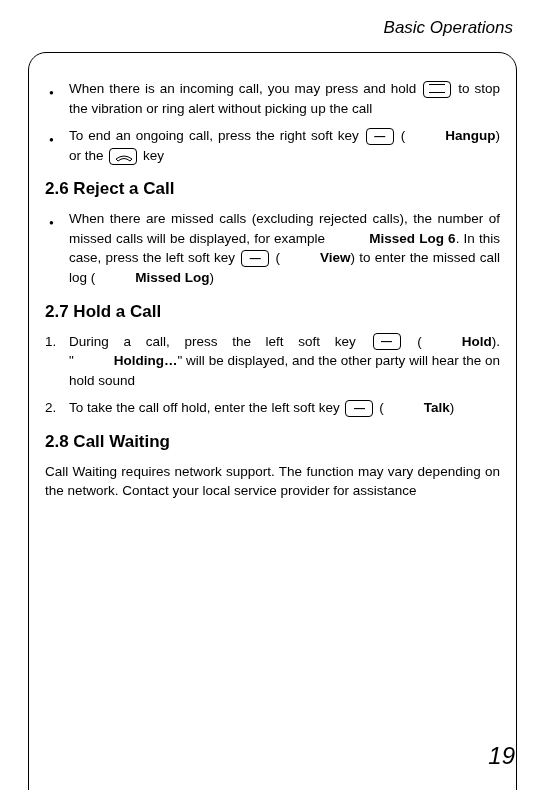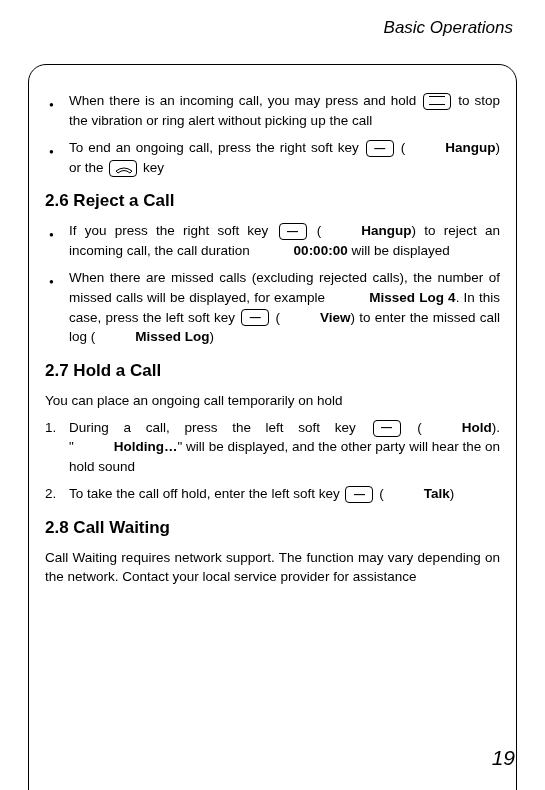--- a/index.html
+++ b/index.html
@@ -12,21 +12,21 @@
       height: 790px;
       font-family: Arial, Helvetica, sans-serif;
       background: white;
       position: relative;
       padding: 18px 28px;
     }
     .header {
       text-align: right;
       font-style: italic;
       font-size: 17px;
-      margin-bottom: 26px;
+      margin-bottom: 14px;
       padding-right: 4px;
     }
     .content-frame {
       border: 1.5px solid #000;
       border-radius: 18px;
       padding: 18px 16px 28px 16px;
       height: 782px;
     }
     .section-heading {
       font-weight: bold;
@@ -109,21 +109,21 @@
       top: 2px;
       left: 4px;
       width: 20px;
       height: 12px;
     }
     .page-number {
       position: absolute;
       bottom: 20px;
       right: 30px;
       font-style: italic;
-      font-size: 21px;
+      font-size: 24px;
     }
     b { font-weight: bold; padding-left: 40px; }
   </style>
 </head>
 <body>
 
 <div class="header">Basic Operations</div>
 
 <div class="content-frame">
 
@@ -139,37 +139,30 @@
     <div class="bullet-content">
       <span>To end an ongoing call, press the right soft key </span><span class="key-icon soft-key"></span><span> (</span><b>Hangup</b><span>) or the </span><span class="key-icon hangup-key"><svg viewBox="0 0 20 12">
             <path d="M2 8 Q10 2 18 8 L16 10 Q10 5 4 10 Z" fill="none" stroke="#000" stroke-width="1"></path>
           </svg></span><span> key</span>
     </div>
   </div>
 
   <h2 class="section-heading">2.6 Reject a Call</h2>
 
 
-  <div class="bullet-item">
-    <div class="bullet-marker"></div>
-    <div class="bullet-content">
-      <span>If you press the right soft key </span><span class="key-icon soft-key"></span><span> (</span><b>Hangup</b><span>) to reject an incoming call, the call duration </span><b>00:00:00</b><span> will be displayed</span>
-    </div>
-  </div>
 
   <div class="bullet-item">
     <div class="bullet-marker"></div>
     <div class="bullet-content">
-      <span>When there are missed calls (excluding rejected calls), the number of missed calls will be displayed, for example </span><b>Missed Log 4</b><span>. In this case, press the left soft key </span><span class="key-icon soft-key"></span><span> (</span><b>View</b><span>) to enter the missed call log (</span><b>Missed Log</b><span>)</span>
+      <span>When there are missed calls (excluding rejected calls), the number of missed calls will be displayed, for example </span><b>Missed Log 6</b><span>. In this case, press the left soft key </span><span class="key-icon soft-key"></span><span> (</span><b>View</b><span>) to enter the missed call log (</span><b>Missed Log</b><span>)</span>
     </div>
   </div>
 
   <h2 class="section-heading">2.7 Hold a Call</h2>
 
-  <div class="body-text">You can place an ongoing call temporarily on hold</div>
 
   <div class="num-item">
     <div class="num-marker">1.</div>
     <div class="num-content">
       <span>During a call, press the left soft key </span><span class="key-icon soft-key"></span><span> (</span><b>Hold</b><span>). "</span><b>Holding…</b><span>" will be displayed, and the other party will hear the on hold sound</span>
     </div>
   </div>
 
   <div class="num-item">
     <div class="num-marker">2.</div>

